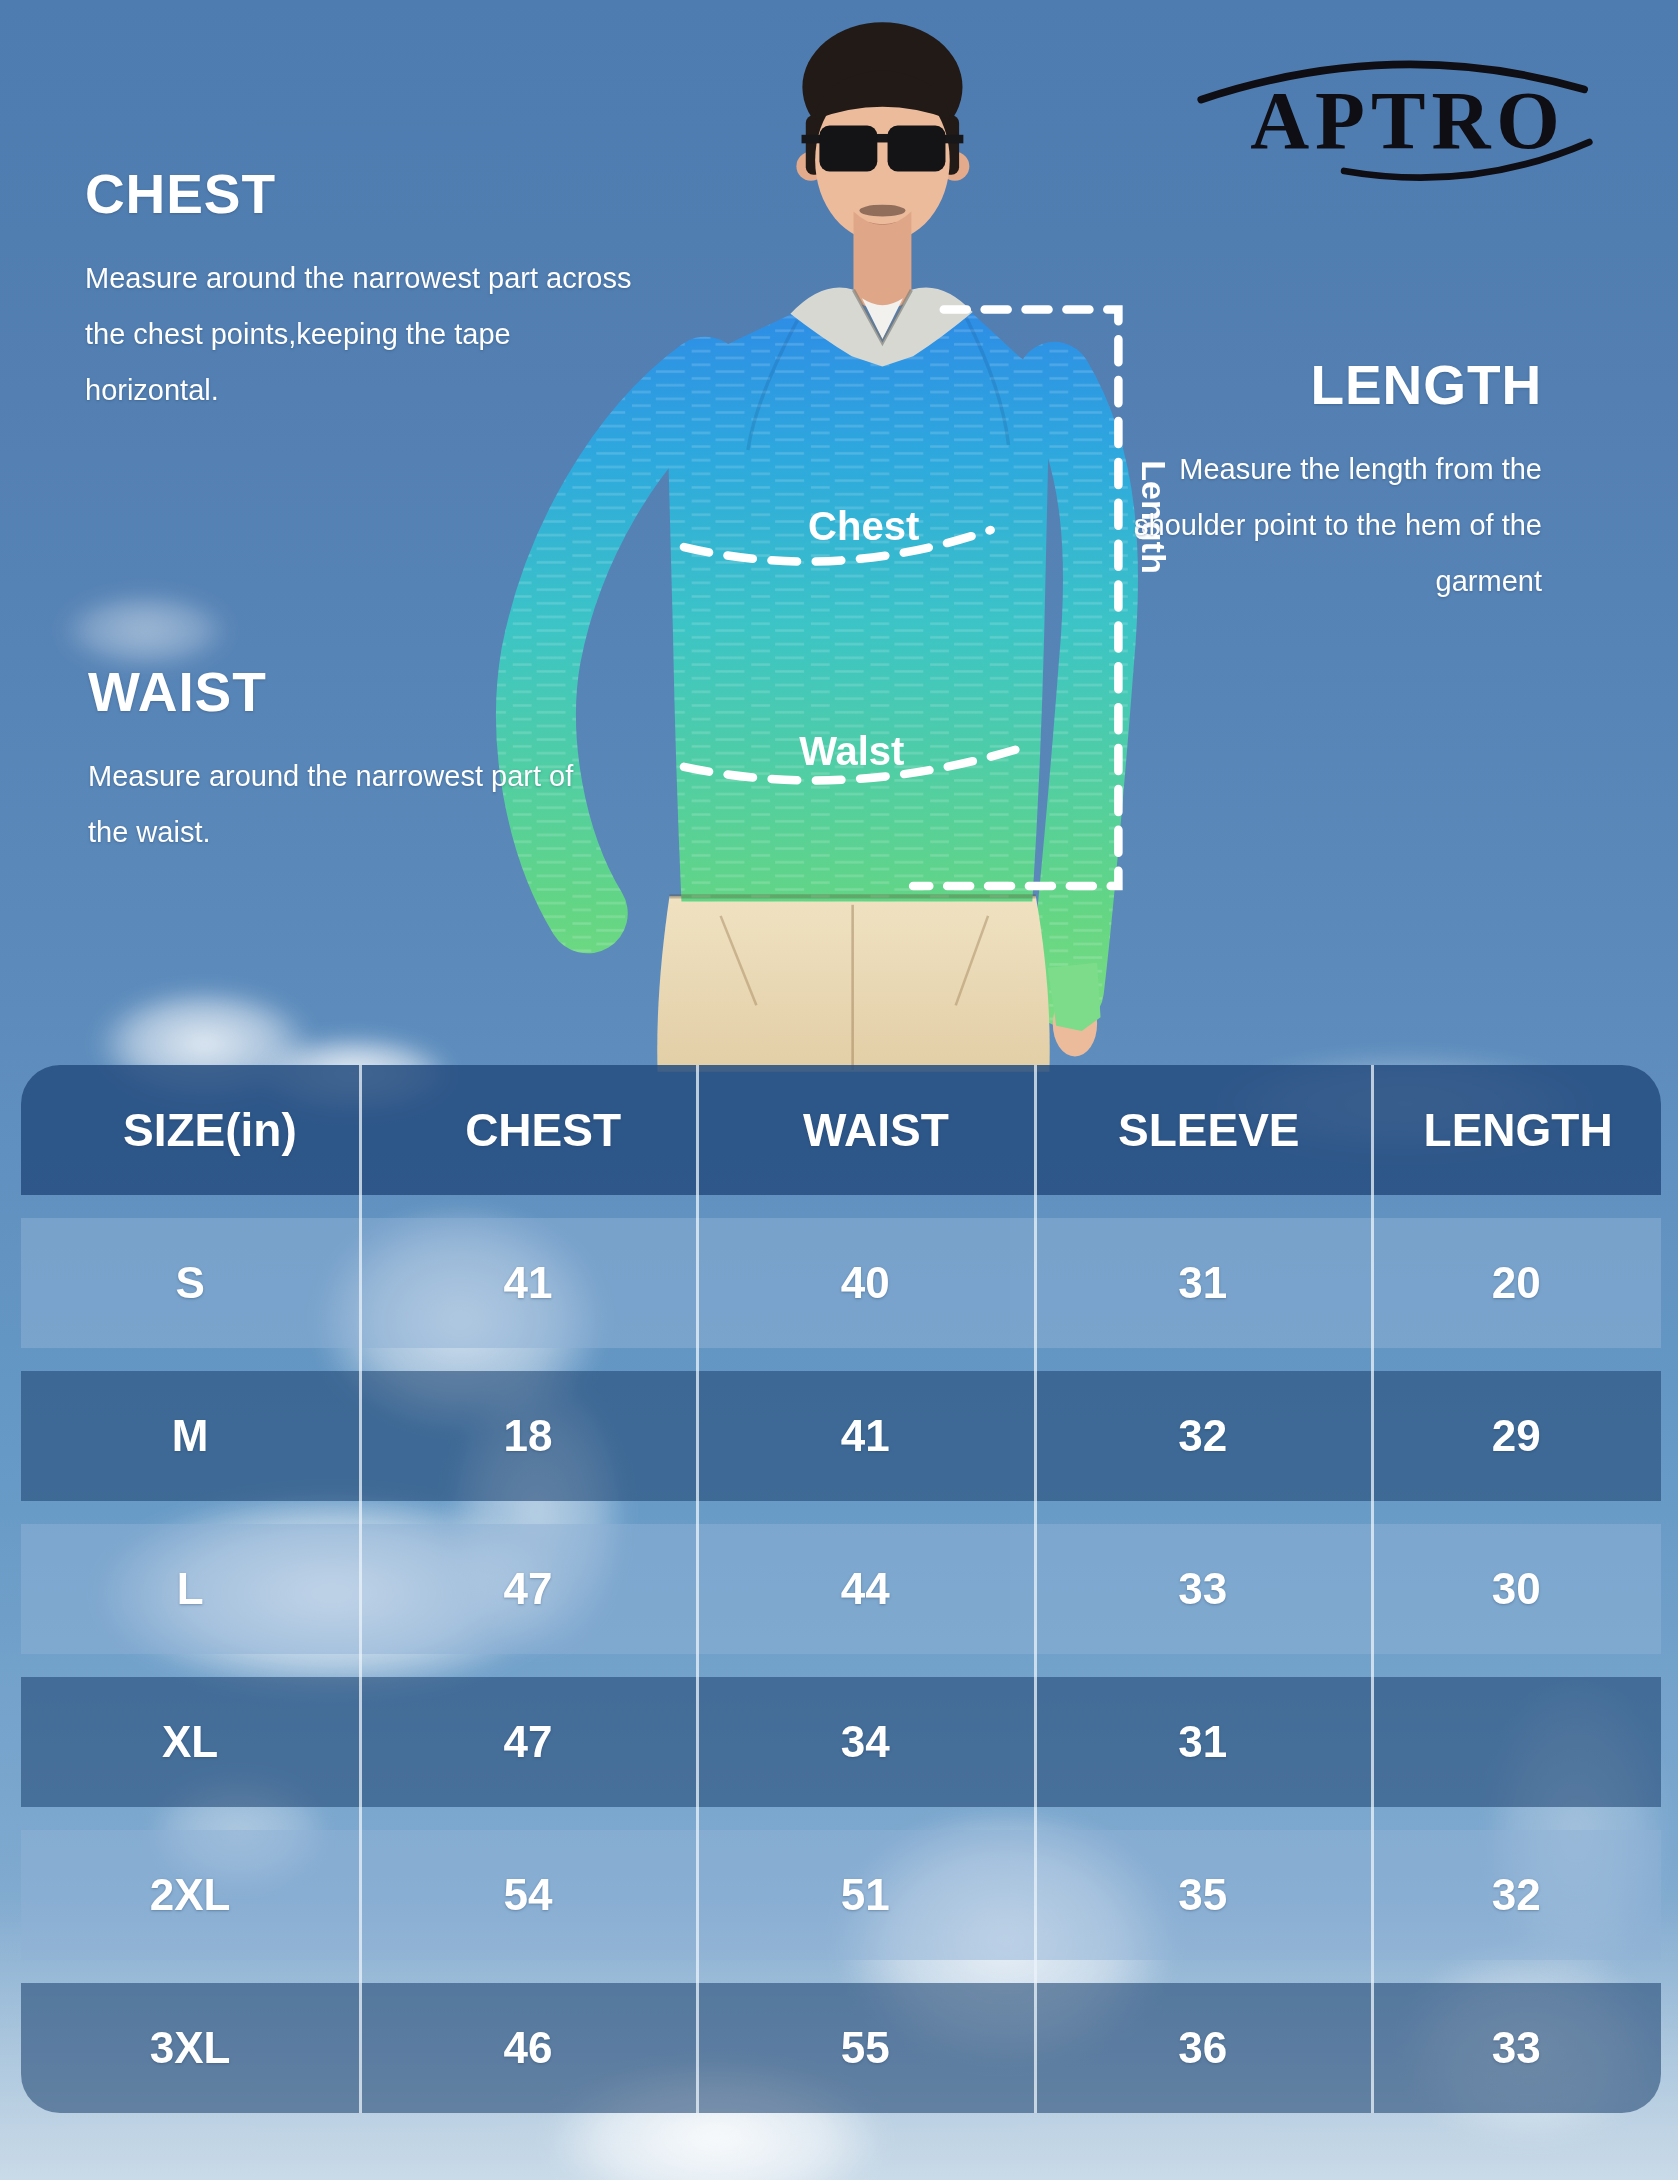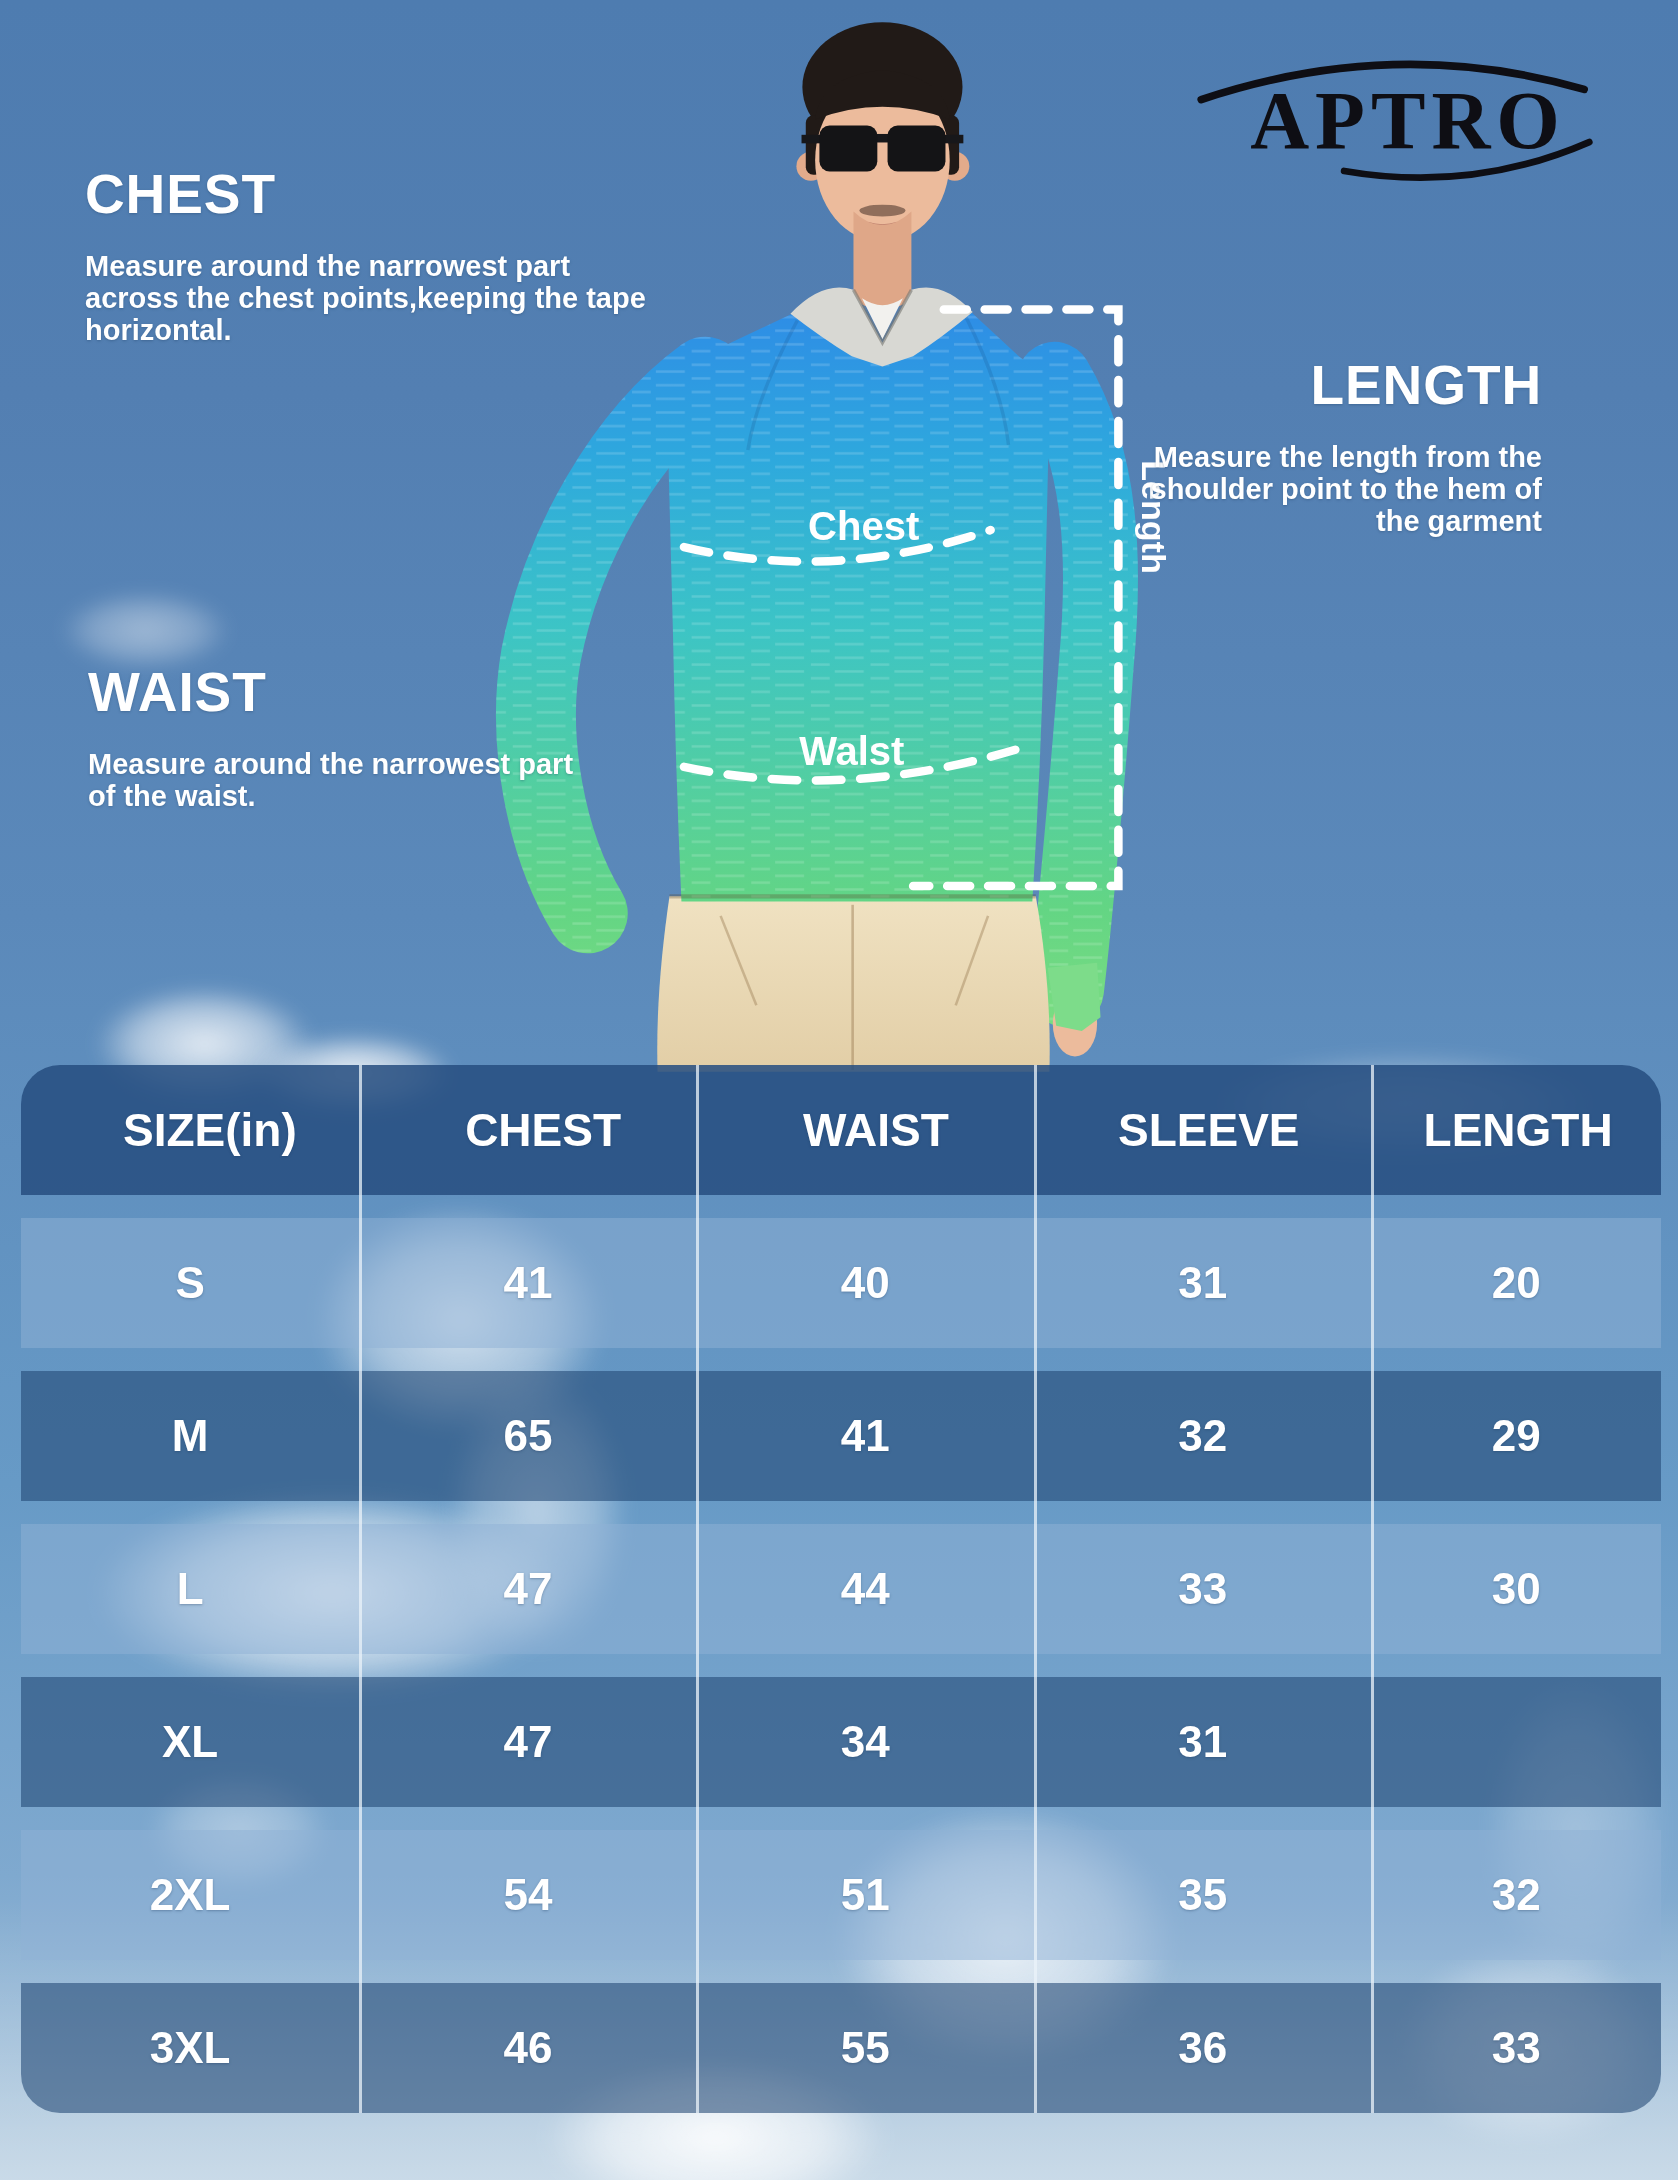--- a/index.html
+++ b/index.html
@@ -23,21 +23,21 @@
   }
   
   #scene{position:absolute;left:0;top:0;z-index:2;pointer-events:none;}
   
   .sec{position:absolute;z-index:3;color:#fff;}
   .sec h2{
     margin:0;font-size:55px;font-weight:bold;letter-spacing:0.9px;
     text-shadow:0 0.9px 2.6px rgba(30,60,95,.35);
   }
   .sec p{
-    margin:24px 0 0 0;font-size:29px;font-weight:bold;line-height:32px;
+    margin:24px 0 0 0;font-size:29px;font-weight:normal;line-height:56px;
     text-shadow:0 0.9px 2.6px rgba(30,60,95,.35);
   }
   #sec-chest{left:85px;top:162px;}
   #sec-chest p{width:562px;}
   #sec-waist{left:88px;top:660px;}
   #sec-waist p{width:494px;}
   #sec-length{right:136px;top:353px;text-align:right;}
   #sec-length p{width:443px;}
   
   #logo{position:absolute;left:1191px;top:33px;width:434px;height:162px;z-index:3;}
@@ -213,21 +213,21 @@
     <div class="t-row data light">
       <div class="cell">S</div>
       <div class="cell">41</div>
       <div class="cell">40</div>
       <div class="cell">31</div>
       <div class="cell">20</div>
     </div>
 
     <div class="t-row data dark">
       <div class="cell">M</div>
-      <div class="cell">65</div>
+      <div class="cell">18</div>
       <div class="cell">41</div>
       <div class="cell">32</div>
       <div class="cell">29</div>
     </div>
 
     <div class="t-row data light">
       <div class="cell">L</div>
       <div class="cell">47</div>
       <div class="cell">44</div>
       <div class="cell">33</div>

